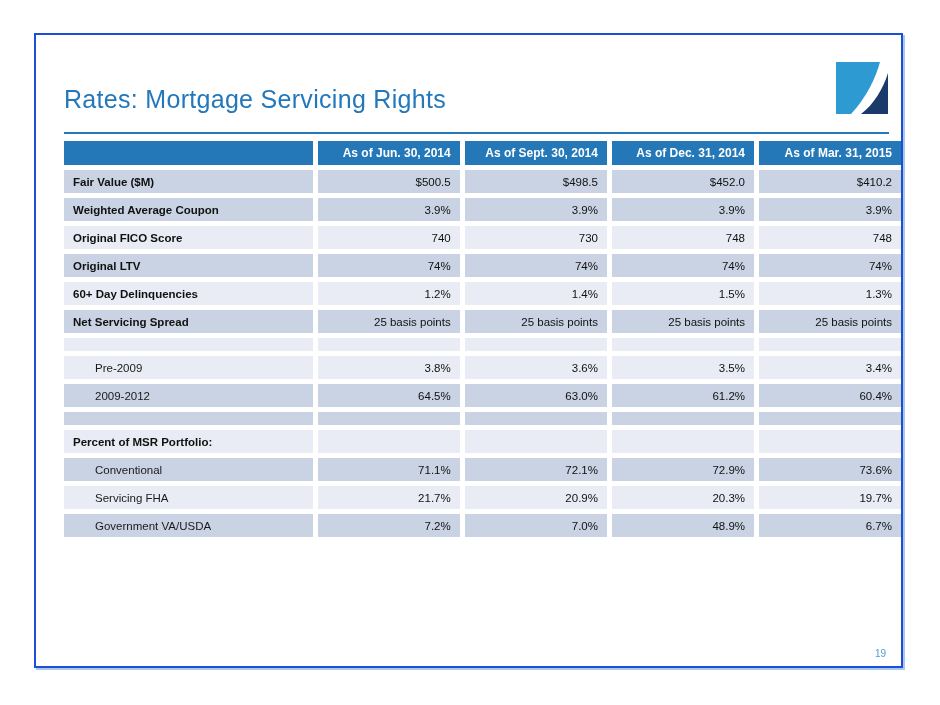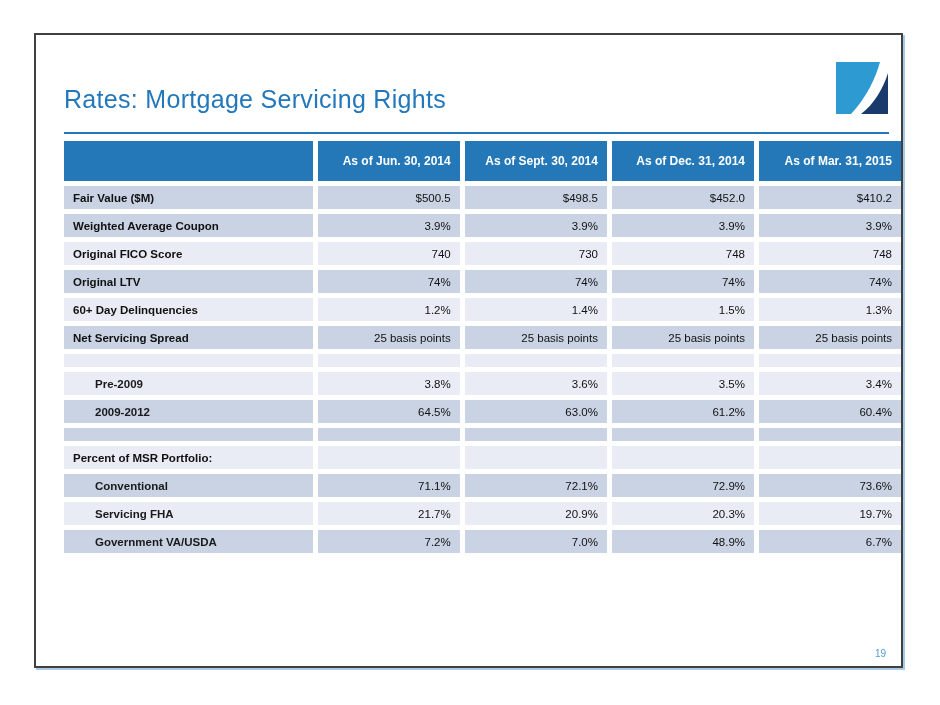--- a/index.html
+++ b/index.html
@@ -2,52 +2,52 @@
 <html><head>
 <meta charset="utf-8">
 <style>
   html,body{margin:0;padding:0;background:#fff;}
   .page{
     position:relative;width:940px;height:705px;background:#ffffff;
     font-family:"Liberation Sans",sans-serif;overflow:hidden;
   }
   .slide{
     position:absolute;left:34px;top:33px;width:865px;height:631px;
-    border:2px solid #404040;background:#ffffff;
+    border:2px solid #1d4ed8;background:#ffffff;
     box-shadow:2px 2px 0 #A9C9E8;
   }
   .slide-title{
     position:absolute;left:28px;top:50px;margin:0;
     font-size:25px;font-weight:400;color:#2378BB;letter-spacing:.3px;
     white-space:nowrap;
   }
   .logo{position:absolute;top:27px;right:13px;width:52px;height:52px;}
   .title-rule{
     position:absolute;left:28px;right:12px;top:97px;height:2px;background:#2378BB;
   }
   table.msr{
     position:absolute;left:28px;top:106px;border-collapse:collapse;
     table-layout:fixed;
   }
   table.msr th{
     background:#2478B8;color:#ffffff;font-size:12px;font-weight:bold;
-    text-align:right;padding:12px 9px;height:16px;white-space:nowrap;
+    text-align:right;padding:4px 9px;height:16px;white-space:nowrap;
     overflow:hidden;
   }
   table.msr th.col-label{width:236px;}
   table.msr th.col-period{width:125px;}
   table.msr th:not(:last-child), table.msr td:not(:last-child){border-right:5px solid #ffffff;}
   table.msr td{
     border-top:5px solid #ffffff;height:23px;padding:0 9px;
     font-size:11.5px;color:#111;white-space:nowrap;overflow:hidden;
   }
   tr.shade-dark td{background:#C9D3E4;}
   tr.shade-light td{background:#E9ECF4;}
   td.label{text-align:left;font-weight:bold;color:#000;margin-left:40px;}
-  tr.row-sub td.label{font-weight:700;padding-left:31px;color:#1a1a1a;}
+  tr.row-sub td.label{font-weight:400;padding-left:31px;color:#1a1a1a;}
   td.value{text-align:right;}
   tr.row-blank td{height:13px;}
   .page-number{
     position:absolute;right:15px;bottom:7px;
     font-size:10px;color:#4E9CD6;
   }
 </style>
 </head>
 <body>
 

